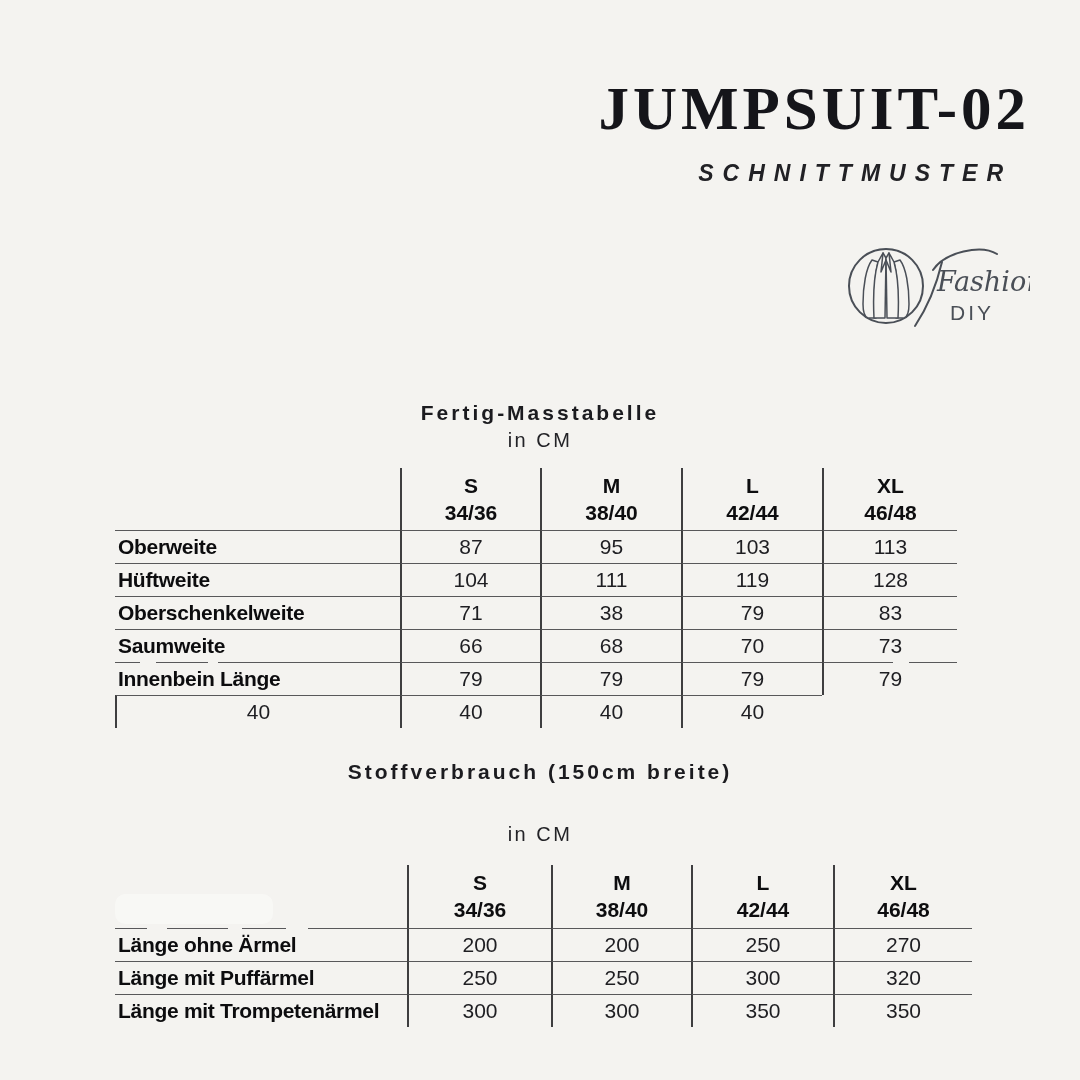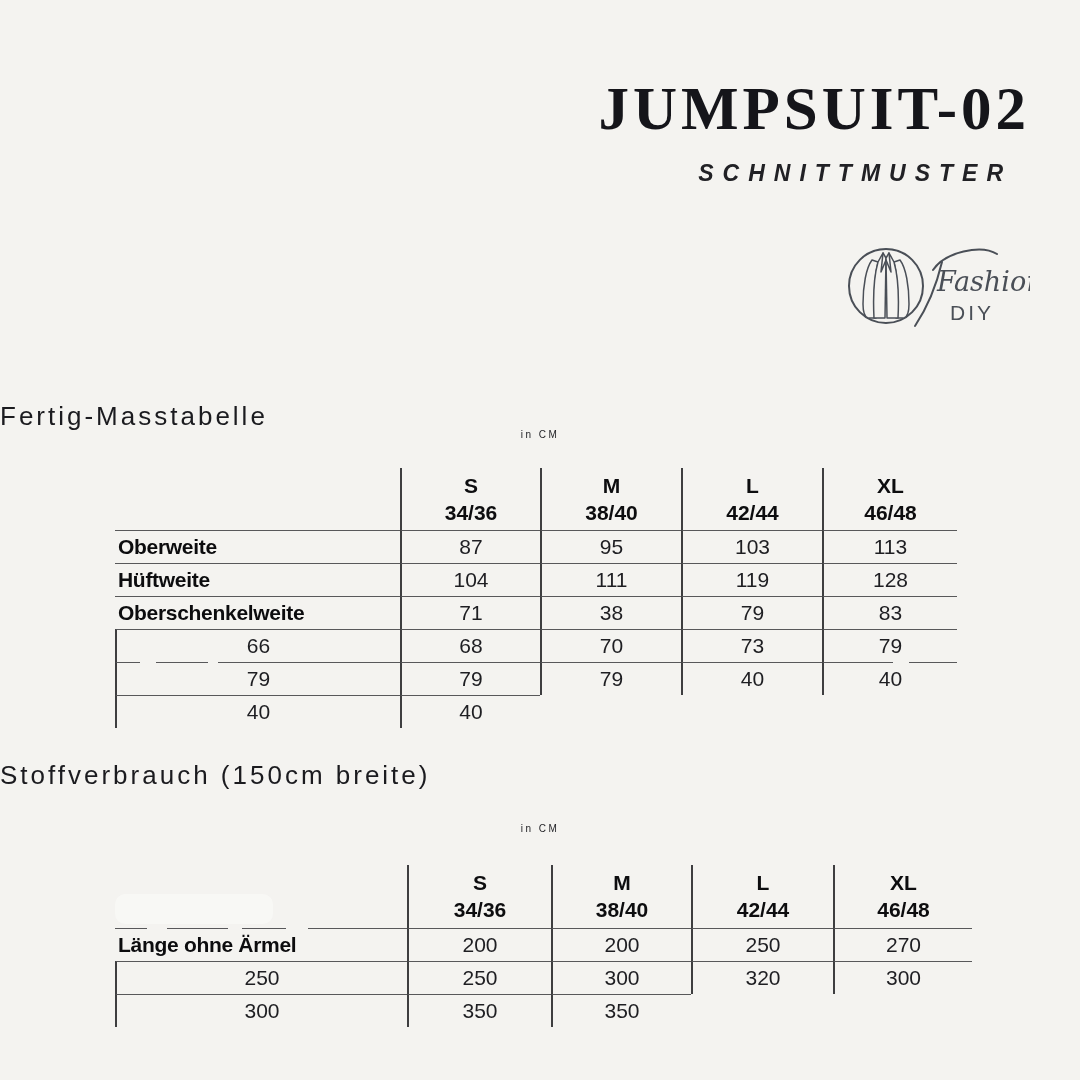--- a/index.html
+++ b/index.html
@@ -22,26 +22,26 @@
     position:absolute; top:160px; right:68px;
     font-size:23px; letter-spacing:9px; font-weight:600;
     color:#212125; white-space:nowrap;font-style:italic;
   }
   .logo{
     position:absolute; top:238px; left:845px;
     width:185px; height:100px;
   }
   
   .tbl-title{
-    position:absolute; left:0; width:1080px; text-align:left;
-    font-size:26px; letter-spacing:3px; font-weight:400; color:#1b1b1f;
+    position:absolute; left:0; width:1080px; text-align:center;
+    font-size:21px; letter-spacing:3px; font-weight:700; color:#1b1b1f;
   }
   .tbl-unit{
     position:absolute; left:0; width:1080px; text-align:center;
-    font-size:10px; letter-spacing:2.5px; font-weight:500; color:#232327;
+    font-size:20px; letter-spacing:2.5px; font-weight:500; color:#232327;
   }
   #t0-title{top:401px;} #t0-unit{top:429px;}
   #t1-title{top:760px;} #t1-unit{top:823px;}
   
   .tblwrap{position:absolute;}
   #table-0{left:115px; top:468px;}
   #table-1{left:115px; top:865px;}
   .grid{display:grid;}
   #table-0 .grid{grid-template-columns:285px 140px 141px 141px 135px; grid-template-rows:62px repeat(6,33px);}
   #table-1 .grid{grid-template-columns:292px 144px 140px 142px 139px; grid-template-rows:63px repeat(3,33px);}
@@ -120,24 +120,26 @@
         <div class="cell rowlabel hline">Hüftweite</div>
         <div class="cell val vline hline">104</div>
         <div class="cell val vline hline">111</div>
         <div class="cell val vline hline">119</div>
         <div class="cell val vline hline">128</div>
         <div class="cell rowlabel hline">Oberschenkelweite</div>
         <div class="cell val vline hline">71</div>
         <div class="cell val vline hline">38</div>
         <div class="cell val vline hline">79</div>
         <div class="cell val vline hline">83</div>
+        <div class="cell rowlabel hline">Saumweite</div>
         <div class="cell val vline hline">66</div>
         <div class="cell val vline hline">68</div>
         <div class="cell val vline hline">70</div>
         <div class="cell val vline hline">73</div>
+        <div class="cell rowlabel hline">Innenbein Länge</div>
         <div class="cell val vline hline">79</div>
         <div class="cell val vline hline">79</div>
         <div class="cell val vline hline">79</div>
         <div class="cell val vline hline">79</div>
         <div class="cell val vline hline">40</div>
         <div class="cell val vline hline">40</div>
         <div class="cell val vline hline">40</div>
         <div class="cell val vline hline">40</div>
       </div>
   </div>
@@ -162,24 +164,26 @@
         </div>
         <div class="cell head vline">
           <div class="sz">XL</div>
           <div class="nums">46/48</div>
         </div>
         <div class="cell rowlabel hline">Länge ohne Ärmel</div>
         <div class="cell val vline hline">200</div>
         <div class="cell val vline hline">200</div>
         <div class="cell val vline hline">250</div>
         <div class="cell val vline hline">270</div>
+        <div class="cell rowlabel hline">Länge mit Puffärmel</div>
         <div class="cell val vline hline">250</div>
         <div class="cell val vline hline">250</div>
         <div class="cell val vline hline">300</div>
         <div class="cell val vline hline">320</div>
+        <div class="cell rowlabel hline">Länge mit Trompetenärmel</div>
         <div class="cell val vline hline">300</div>
         <div class="cell val vline hline">300</div>
         <div class="cell val vline hline">350</div>
         <div class="cell val vline hline">350</div>
       </div>
   </div>
 
   <div class="blob" style="left:115px; top:894px; width:158px; height:30px;"></div>
   <div class="artifact" style="left:147px; top:926px; width:20px; height:7px;"></div>
   <div class="artifact" style="left:228px; top:926px; width:14px; height:7px;"></div>

